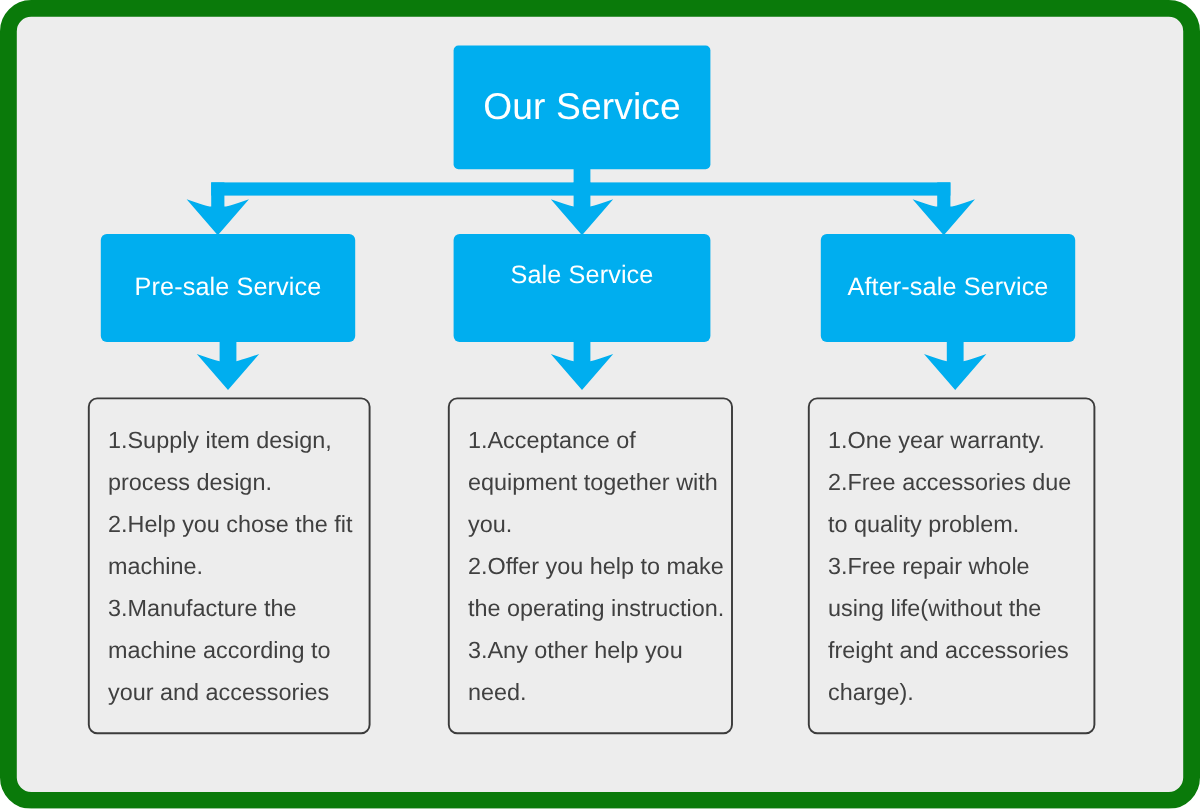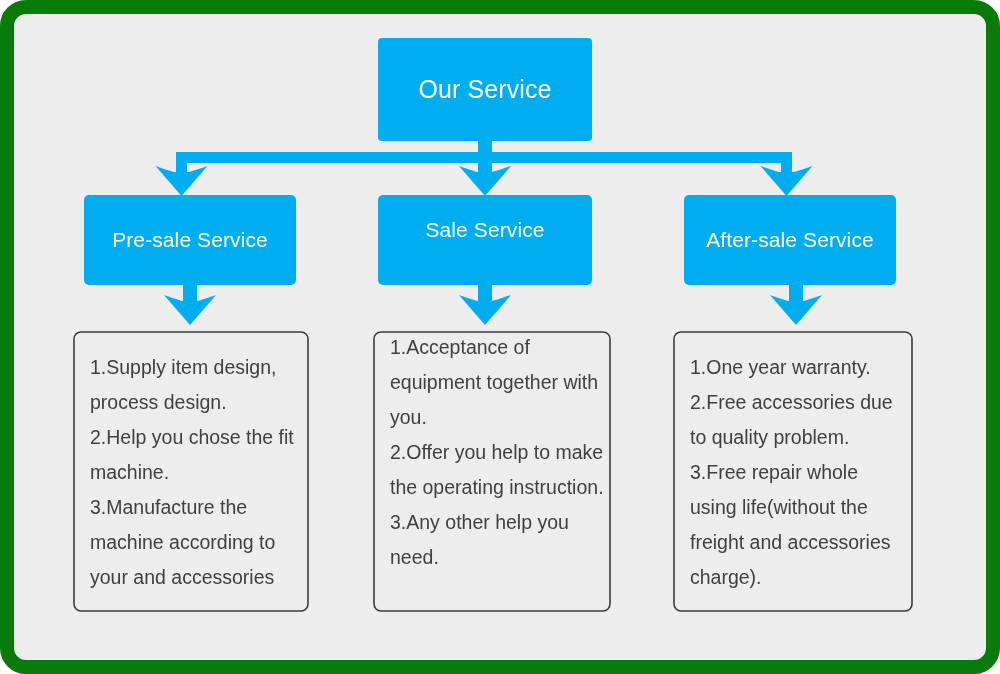--- a/index.html
+++ b/index.html
@@ -52,21 +52,21 @@
     color: #ffffff;
     font-size: 21px;
     line-height: 1.1;
     text-align: center;
     display: flex;
     align-items: center;
     justify-content: center;
     white-space: nowrap;
     letter-spacing: 0.1px;
   }
-  .root-label { font-size: 25px; text-align: right; }
+  .root-label { font-size: 31px; text-align: right; }
 
   .detail-box {
     position: absolute;
     z-index: 2;
     box-sizing: border-box;
     color: #404040;
     font-size: 19.5px;
     line-height: 35px;
     padding: 18px 0 0 16px;
     white-space: pre-line;
@@ -135,21 +135,21 @@
   <div class="node-label" style="left:684px; top:195px; width:212px; height:90px;">After-sale Service</div>
 
   <div class="detail-box" style="left:74px; top:332px; width:234px; height:279px;">1.Supply item design,
 process design.
 2.Help you chose the fit
 machine.
 3.Manufacture the
 machine according to
 your and accessories</div>
 
-  <div class="detail-box" style="left:374px; top:312px; width:236px; height:279px;">1.Acceptance of
+  <div class="detail-box" style="left:374px; top:332px; width:236px; height:279px;">1.Acceptance of
 equipment together with
 you.
 2.Offer you help to make
 the operating instruction.
 3.Any other help you
 need.</div>
 
   <div class="detail-box" style="left:674px; top:332px; width:238px; height:279px;border-radius:10px;">1.One year warranty.
 2.Free accessories due
 to quality problem.

